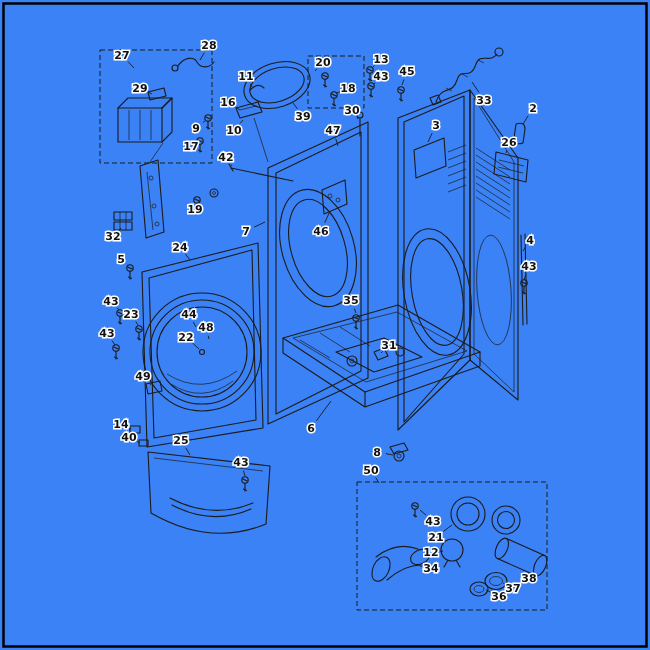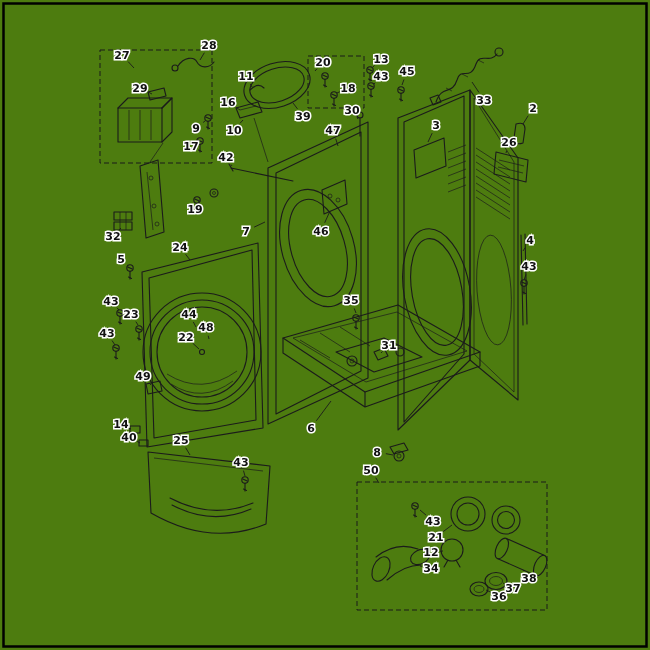--- a/index.html
+++ b/index.html
@@ -1,16 +1,16 @@
 <!DOCTYPE html>
 <html><head>
 <meta charset="utf-8">
 <style>
   html,body{margin:0;padding:0;background:#fff;}
-  .page{width:650px;height:650px;position:relative;background:#4d7c0f;overflow:hidden;text-align:center;}
+  .page{width:650px;height:650px;position:relative;background:#3b82f6;overflow:hidden;text-align:center;}
   svg{display:block;width:650px;height:650px;}
   .ln{fill:none;stroke:#1b1b1b;stroke-width:1.1;stroke-linejoin:round;stroke-linecap:round;}
   .thin{fill:none;stroke:#1b1b1b;stroke-width:0.7;}
   .dash{fill:none;stroke:#1b1b1b;stroke-width:1;stroke-dasharray:5 3;}
   .frame{fill:none;stroke:#000;stroke-width:2.5;}
   #leaders line{stroke:#1b1b1b;stroke-width:0.9;}
   #callouts text{
     font:bold 11px "DejaVu Sans",sans-serif;
     fill:#111;text-anchor:middle;dominant-baseline:central;
     stroke:#fff;stroke-width:3px;paint-order:stroke;

